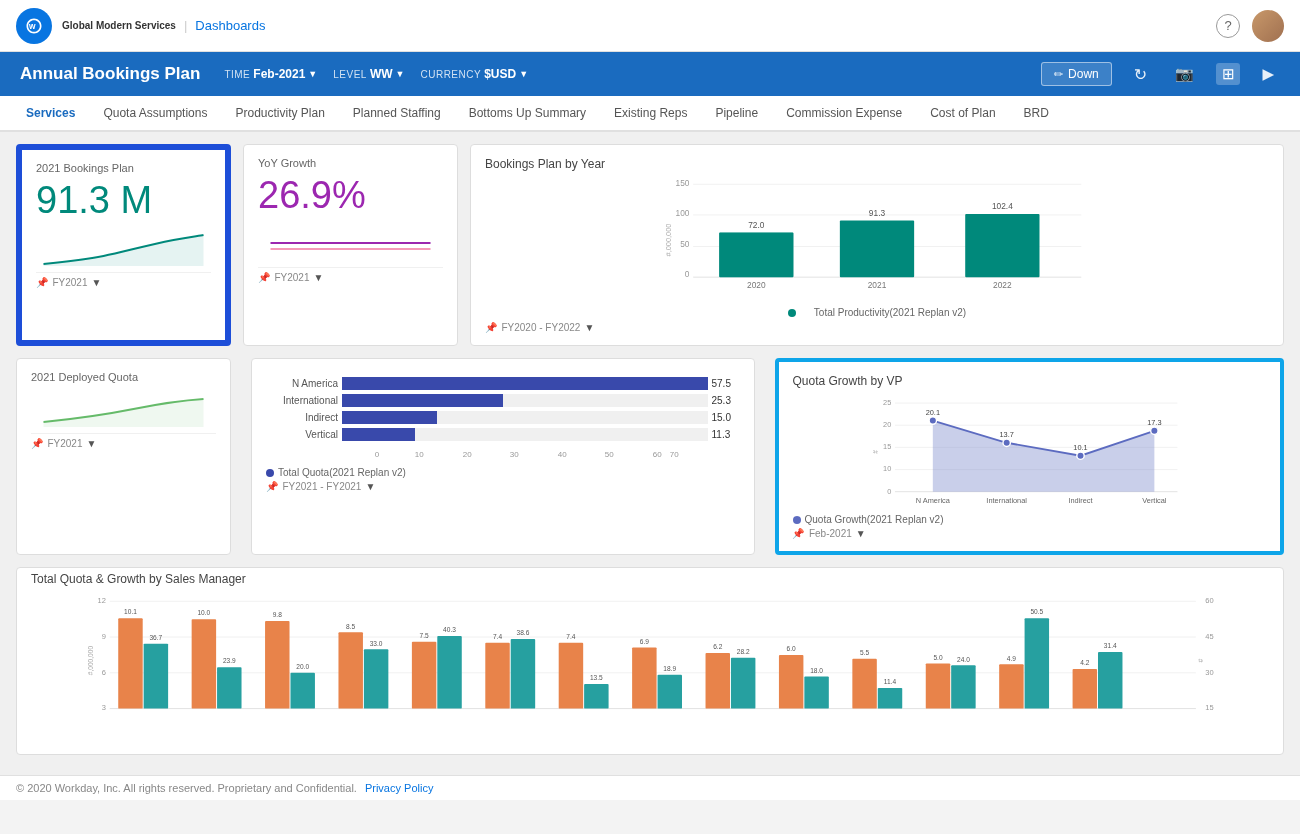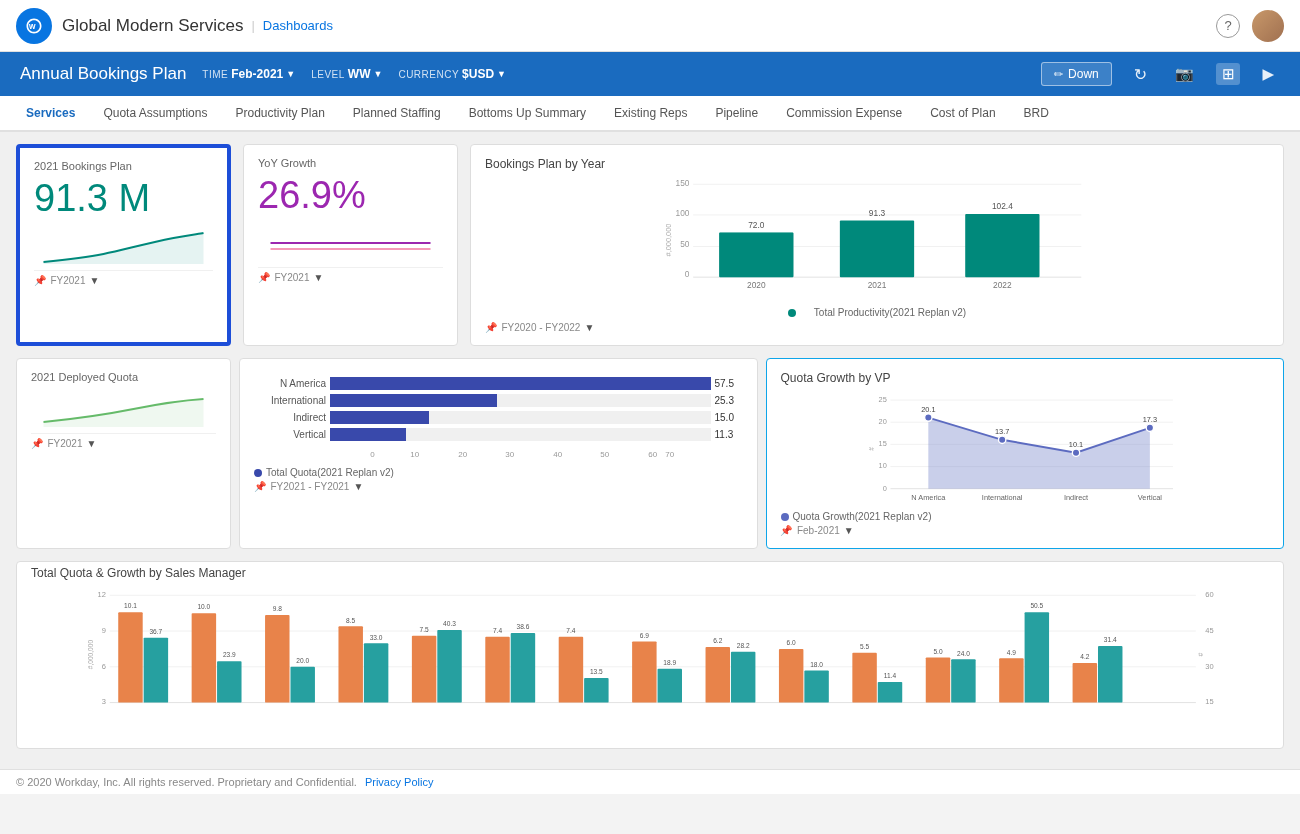--- a/index.html
+++ b/index.html
@@ -8,32 +8,32 @@
 </head>
 <body>
 
 <div style="display:flex;align-items:center;background:#fff;height:52px;padding:0 16px;border-bottom:1px solid #e0e0e0;">
   <div style="width:36px;height:36px;background:#0875e1;border-radius:50%;display:flex;align-items:center;justify-content:center;margin-right:10px;">
     <svg viewBox="0 0 24 24" width="20" height="20" fill="white">
       <path d="M12 3C7 3 3 7 3 12s4 9 9 9 9-4 9-9-4-9-9-9zm0 2c3.9 0 7 3.1 7 7s-3.1 7-7 7-7-3.1-7-7 3.1-7 7-7z"></path>
       <text x="6" y="16" font-size="10" fill="white" font-weight="bold">w</text>
     </svg>
   </div>
-  <span style="font-size:17px;color:#333;margin-right:8px;">Global Modern Services</span>
+  <span style="font-size:10px;color:#333;margin-right:8px;font-weight:bold;">Global Modern Services</span>
   <span style="color:#ccc;margin-right:8px;">|</span>
   <a style="color:#0875e1;font-size:13px;text-decoration:none;cursor:pointer;">Dashboards</a>
   <div style="flex:1;"></div>
   <div style="display:flex;align-items:center;gap:12px;">
     <div style="width:24px;height:24px;border:1.5px solid #999;border-radius:50%;display:flex;align-items:center;justify-content:center;color:#666;font-size:13px;cursor:pointer;">?</div>
     <div style="width:32px;height:32px;border-radius:50%;background:linear-gradient(135deg,#c8986a,#a07050);cursor:pointer;"></div>
   </div>
 </div>
 
 <div style="background:#1a6bbf;color:#fff;padding:0 20px;height:44px;display:flex;align-items:center;gap:16px;">
-  <span style="font-size:17px;font-weight:400;">Annual Bookings Plan</span>
+  <span style="font-size:17px;font-weight:700;margin-right:8px;">Annual Bookings Plan</span>
 
   <div style="display:flex;align-items:center;gap:3px;cursor:pointer;">
     <span style="font-size:10px;opacity:0.8;text-transform:uppercase;letter-spacing:0.5px;">TIME</span>
     <span style="font-weight:700;font-size:12px;">Feb-2021</span>
     <span style="font-size:9px;">▼</span>
   </div>
 
   <div style="display:flex;align-items:center;gap:3px;cursor:pointer;">
     <span style="font-size:10px;opacity:0.8;text-transform:uppercase;letter-spacing:0.5px;">LEVEL</span>
     <span style="font-weight:700;font-size:12px;text-align:right;">WW</span>
@@ -68,21 +68,21 @@
   <div style="padding:10px 14px;font-size:12px;color:#555;cursor:pointer;border-bottom:2px solid transparent;margin-bottom:-2px;white-space:nowrap;">Pipeline</div>
   <div style="padding:10px 14px;font-size:12px;color:#555;cursor:pointer;border-bottom:2px solid transparent;margin-bottom:-2px;white-space:nowrap;">Commission Expense</div>
   <div style="padding:10px 14px;font-size:12px;color:#555;cursor:pointer;border-bottom:2px solid transparent;margin-bottom:-2px;white-space:nowrap;">Cost of Plan</div>
   <div style="padding:10px 14px;font-size:12px;color:#555;cursor:pointer;border-bottom:2px solid transparent;margin-bottom:-2px;white-space:nowrap;">BRD</div>
 </div>
 
 <div style="padding:12px 16px;background:#f0f0f0;min-height:580px;">
 
   <div style="display:flex;gap:12px;margin-bottom:12px;">
 
-    <div style="background:#fff;border-radius:4px;border:4px solid #1d4ed8;padding:12px 14px;width:215px;min-width:215px;">
+    <div style="background:#fff;border-radius:4px;border:6px solid #1d4ed8;padding:12px 14px;width:215px;min-width:215px;">
       <div style="font-size:11px;color:#666;font-weight:500;">2021 Bookings Plan</div>
       <div style="font-size:38px;font-weight:300;color:#00897b;margin:6px 0 2px 0;line-height:1.1;">91.3 M</div>
       <div style="height:42px;margin:4px 0;">
         <svg viewBox="0 0 160 40" width="100%" height="40">
           <path d="M0 38 C20 36 40 34 60 30 C80 26 100 20 130 14 C145 11 155 10 160 9" stroke="#00897b" stroke-width="2" fill="none"></path>
           <path d="M0 38 C20 36 40 34 60 30 C80 26 100 20 130 14 C145 11 155 10 160 9 L160 40 L0 40Z" fill="rgba(0,137,123,0.1)"></path>
         </svg>
       </div>
       <div style="font-size:10px;color:#888;display:flex;align-items:center;gap:4px;padding-top:4px;border-top:1px solid #f0f0f0;margin-top:2px;">
         <span style="color:#1a6bbf;font-size:10px;">📌</span>
@@ -143,21 +143,21 @@
         <span>Total Productivity(2021 Replan v2)</span>
       </div>
       <div style="font-size:10px;color:#888;display:flex;align-items:center;gap:4px;margin-top:4px;">
         <span style="color:#1a6bbf;">📌</span>
         <span>FY2020 - FY2022</span>
         <span style="cursor:pointer;color:#555;">▼</span>
       </div>
     </div>
   </div>
 
-  <div style="display:flex;gap:8px;margin-bottom:12px;">
+  <div style="display:flex;gap:20px;margin-bottom:12px;">
 
     <div style="background:#fff;border-radius:4px;border:1px solid #ddd;padding:12px 14px;width:215px;min-width:215px;">
       <div style="font-size:11px;color:#666;font-weight:500;">2021 Deployed Quota</div>
       <div style="height:42px;margin:4px 0;">
         <svg viewBox="0 0 160 40" width="100%" height="40">
           <path d="M0 35 C30 32 60 28 90 22 C110 18 130 14 160 12" stroke="#66bb6a" stroke-width="2" fill="none"></path>
           <path d="M0 35 C30 32 60 28 90 22 C110 18 130 14 160 12 L160 40 L0 40Z" fill="rgba(102,187,106,0.1)"></path>
         </svg>
       </div>
       <div style="font-size:10px;color:#888;display:flex;align-items:center;gap:4px;padding-top:4px;border-top:1px solid #f0f0f0;margin-top:2px;">
@@ -221,21 +221,21 @@
         <span style="display:inline-block;width:8px;height:8px;border-radius:50%;background:#3949ab;"></span>
         <span>Total Quota(2021 Replan v2)</span>
       </div>
       <div style="font-size:10px;color:#888;display:flex;align-items:center;gap:4px;margin-top:3px;">
         <span style="color:#1a6bbf;">📌</span>
         <span>FY2021 - FY2021</span>
         <span style="cursor:pointer;color:#555;">▼</span>
       </div>
     </div>
 
-    <div style="background:#fff;border-radius:4px;border:1px solid #0ea5e9;padding:12px 14px;flex:1;min-width:0;">
+    <div style="background:#fff;border-radius:4px;border:4px solid #0ea5e9;padding:12px 14px;flex:1;min-width:0;">
       <div style="font-size:12px;color:#444;font-weight:500;margin-bottom:4px;">Quota Growth by VP</div>
       <svg viewBox="0 0 340 130" width="100%" height="120" style="display:block;">
 
         <text x="20" y="14" font-size="8" fill="#999" text-anchor="end">25</text>
         <text x="20" y="38" font-size="8" fill="#999" text-anchor="end">20</text>
         <text x="20" y="62" font-size="8" fill="#999" text-anchor="end">15</text>
         <text x="20" y="86" font-size="8" fill="#999" text-anchor="end">10</text>
         <text x="20" y="110" font-size="8" fill="#999" text-anchor="end">0</text>
         <text x="6" y="65" font-size="7" fill="#aaa" transform="rotate(-90,6,65)" text-anchor="middle">#</text>
 

